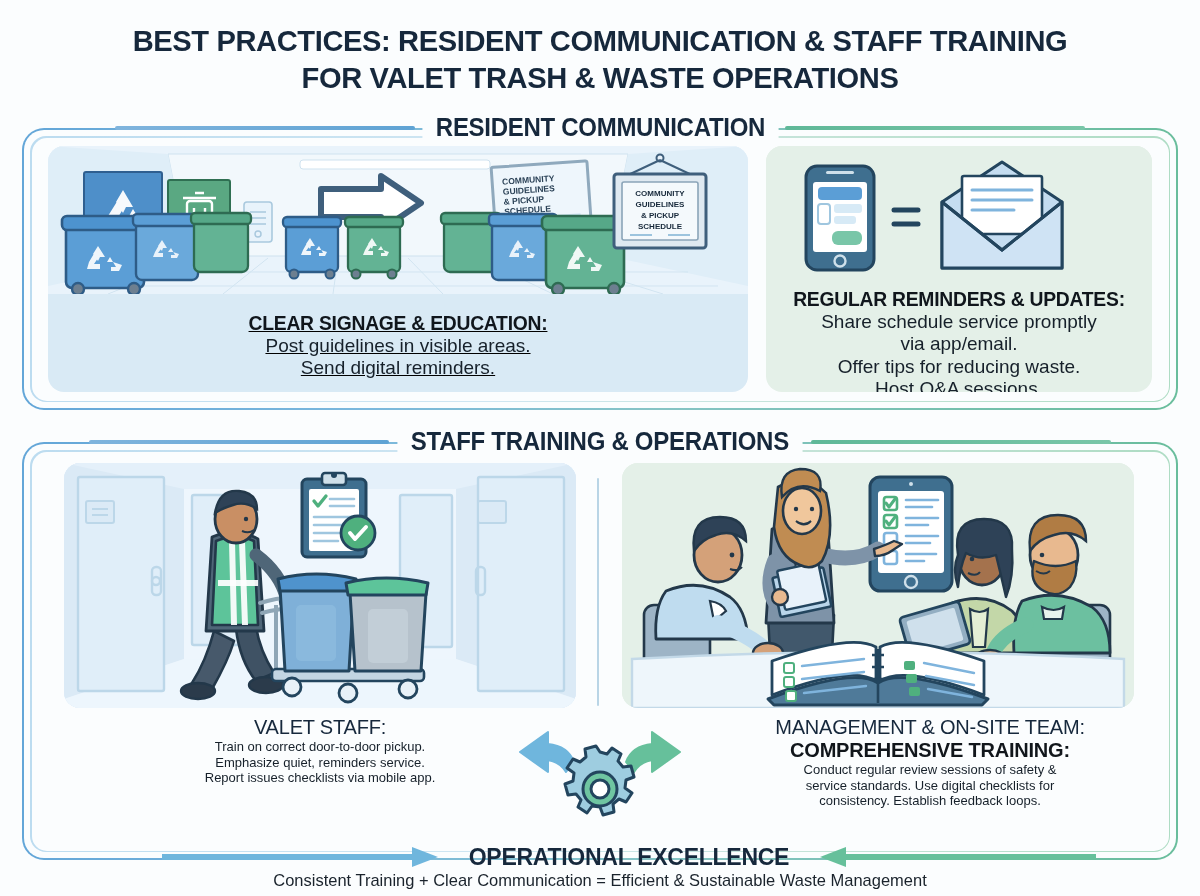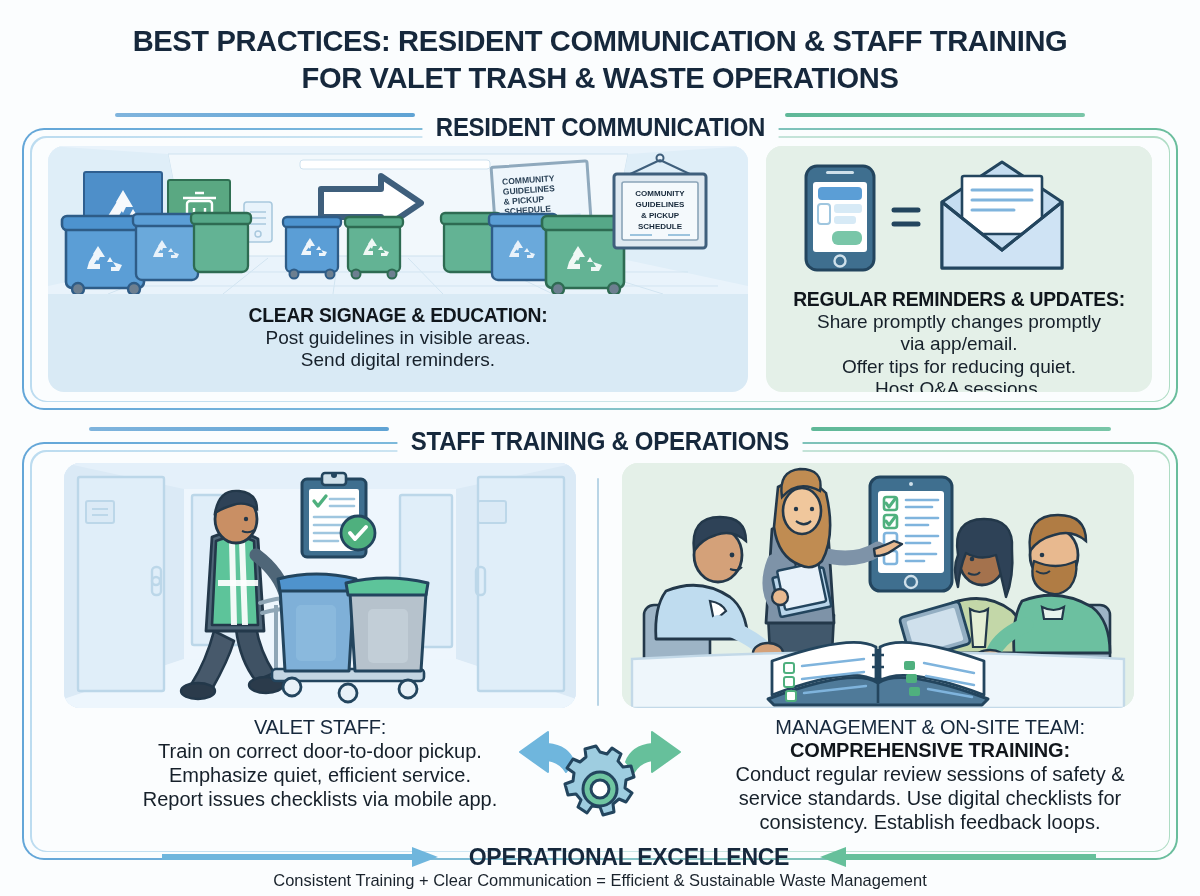--- a/index.html
+++ b/index.html
@@ -18,21 +18,21 @@
     font-weight: bold;
     font-size: 30px;
     letter-spacing: -0.4px;
     color: #16283c;
     line-height: 1.24;
     text-transform: uppercase;
     transform: scaleX(0.97);
   }
   .sec-head {
     position: absolute; top: 0; left: 0; width: 100%;
-    display: flex; align-items: flex-start; justify-content: center;
+    display: flex; align-items: center; justify-content: center;
     z-index: 5; pointer-events: none;
   }
   .sec-head .rule { height: 4px; border-radius: 2px; }
   .sec-head .rule.left  { width: 300px; background: linear-gradient(90deg,#7fb4dd,#5fa3d4); }
   .sec-head .rule.right { width: 300px; background: linear-gradient(90deg,#5fb898,#79c6a8); }
   .sec-title {
     font-weight: bold; font-size: 25px; color: #16283c;
     letter-spacing: -0.3px; padding: 0 14px; white-space: nowrap;
     background: #fbfdfe; transform: scaleX(0.96);
   }
@@ -58,21 +58,21 @@
   .card-head {
     font-weight: bold; font-size: 19.5px; color: #10161c;
     letter-spacing: -0.25px; line-height: 1.18; transform: scaleX(0.99);
   }
   .card-body { font-size: 19px; color: #16202a; line-height: 1.18; }
 
   
   .s2text { position: absolute; text-align: center; }
   .s2-head1 { font-weight: normal; font-size: 20px; color: #16283c; letter-spacing: -0.2px; }
   .s2-head2 { font-weight: bold; font-size: 20px; color: #11161b; letter-spacing: -0.2px; }
-  .s2-body  { font-size: 20px; color: #16202a; line-height: 1.2; }
+  .s2-body  { font-size: 13px; color: #16202a; line-height: 1.2; }
 
   
   .footer-row {
     position: absolute; left: 8px; width: 1200px; top: 843px;
     display: flex; align-items: center; justify-content: center; padding-left: 42px;
   }
   .foot-title { font-weight: bold; font-size: 24px; color: #16283c; letter-spacing: -0.3px; padding: 0 10px; transform: scaleX(0.96); }
   .foot-sub {
     position: absolute; left: 0; width: 1200px; top: 871px; text-align: center;
     font-size: 17px; color: #1a232c; transform: scaleX(0.97);
@@ -244,21 +244,21 @@
             <text x="612" y="72">&amp; PICKUP</text>
               <text x="612" y="83">SCHEDULE</text>
           </g>
           <g stroke="#9cc4de" stroke-width="2">
             <line x1="582" y1="89" x2="604" y2="89"></line>
               <line x1="620" y1="89" x2="642" y2="89"></line>
           </g>
         </g>
       </svg>
     </div>
-    <div class="card-text" style="padding-top:10px;">
+    <div class="card-text" style="padding-top:18px;text-decoration:underline;">
       <div class="card-head">CLEAR SIGNAGE &amp; EDUCATION:</div>
       <div class="card-body">Post guidelines in visible areas.</div>
       <div class="card-body">Send digital reminders.</div>
     </div>
   </div>
 
   <div class="card green" style="position:absolute; left:766px; top:146px; width:386px; height:246px;">
     <div class="card-art" style="height:140px;">
       <svg viewBox="0 0 386 140" width="386" height="140">
         <rect x="0" y="0" width="386" height="140" fill="#e4f0e8"></rect>
@@ -288,23 +288,23 @@
             <line x1="206" y1="54" x2="266" y2="54"></line>
             <line x1="206" y1="64" x2="248" y2="64"></line>
           </g>
           <path d="M176 56 L236 104 L296 56 L296 122 L176 122 Z" fill="#cfe3f4" stroke="#23455e" stroke-width="3" stroke-linejoin="round"></path>
           <path d="M176 56 L236 104 L296 56" fill="none" stroke="#23455e" stroke-width="3"></path>
         </g>
       </svg>
     </div>
     <div class="card-text" style="padding-top:2px;">
       <div class="card-head">REGULAR REMINDERS &amp; UPDATES:</div>
-      <div class="card-body">Share promptly changes promptly</div>
+      <div class="card-body">Share schedule service promptly</div>
       <div class="card-body">via app/email.</div>
-      <div class="card-body">Offer tips for reducing quiet.</div>
+      <div class="card-body">Offer tips for reducing waste.</div>
       <div class="card-body">Host Q&amp;A sessions.</div>
     </div>
   </div>
 
   <div class="frame-outer" style="left:22px; top:442px; width:1156px; height:418px;">
     <div class="frame-inner-gap">
       <div class="frame-inner">
           <div class="frame-body"></div>
         </div>
     </div>
@@ -526,21 +526,21 @@
           <line x1="306" y1="226" x2="350" y2="234"></line>
         </g>
         <path d="M256 186 v54 M250 192 h12 M250 204 h12 M250 216 h12" stroke="#23455e" stroke-width="2.6" fill="none"></path>
       </g>
     </svg>
   </div>
 
   <div class="s2text" style="left:48px; top:716px; width:544px;">
     <div class="s2-head1">VALET STAFF:</div>
     <div class="s2-body">Train on correct door-to-door pickup.</div>
-    <div class="s2-body">Emphasize quiet, efficient service.</div>
+    <div class="s2-body">Emphasize quiet, reminders service.</div>
     <div class="s2-body">Report issues checklists via mobile app.</div>
   </div>
 
   <div class="s2text" style="left:650px; top:716px; width:560px;">
     <div class="s2-head1">MANAGEMENT &amp; ON-SITE TEAM:</div>
     <div class="s2-head2">COMPREHENSIVE TRAINING:</div>
     <div class="s2-body">Conduct regular review sessions of safety &amp;</div>
     <div class="s2-body">service standards. Use digital checklists for</div>
     <div class="s2-body">consistency. Establish feedback loops.</div>
   </div>

